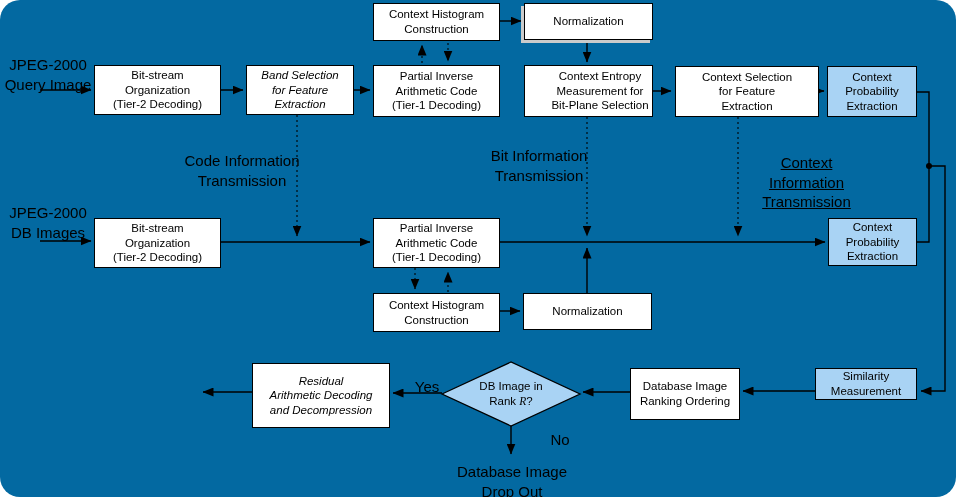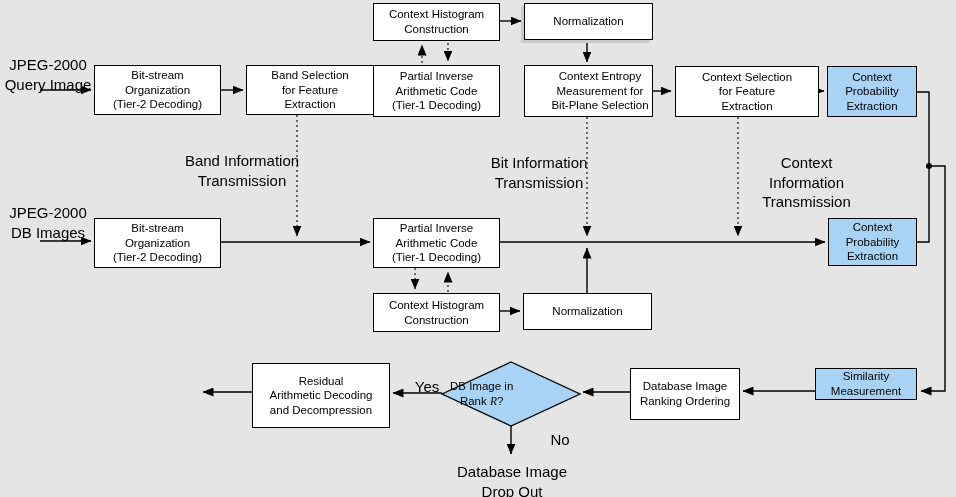--- a/index.html
+++ b/index.html
@@ -1,34 +1,34 @@
 <!DOCTYPE html>
 <html style="--highlight-fill: #A9D3F4; --line: #000000; --box-fill: #FFFFFF; --shadow: #CBCBCB;"><head>
 <meta charset="utf-8">
 <style>
   html,body{margin:0;padding:0;background:#fff;}
   .stage{
-    position:relative;width:956px;height:497px;background:#e5e5e5;overflow:hidden;
-    font-family:"Liberation Sans", sans-serif;color:#000;
+    position:relative;width:956px;height:497px;background:#0369a1;overflow:hidden;
+    font-family:"Liberation Sans", sans-serif;color:#000;border-radius:20px;
   }
   .stage svg{position:absolute;left:0;top:0;z-index:1;}
   .node{
     position:absolute;box-sizing:border-box;z-index:2;
     border:1.4px solid #000;background:#fff;
     display:flex;align-items:center;justify-content:center;text-align:center;
     font-size:11.5px;line-height:1.27;white-space:pre-line;
   }
   .node.blue{background:var(--highlight-fill,#A9D3F4);}
   .node.shadowed{box-shadow:-3px 3px 0 var(--shadow,#cbcbcb);}
   .freetext{
     position:absolute;z-index:2;text-align:center;
     font-size:15px;line-height:1.3;white-space:pre-line;
   }
   .diamond-text{
-    position:absolute;z-index:3;display:flex;align-items:center;
+    position:absolute;z-index:3;display:flex;align-items:center;justify-content:center;
     text-align:center;font-size:11.5px;line-height:1.3;white-space:pre-line;
   }
   .rank-r{font-family:"Liberation Serif",serif;font-style:italic;}
   .edge{fill:none;stroke:#000;stroke-width:1.4;}
   .edge.dotted{stroke-width:1.1;stroke-dasharray:2 3;}
 </style>
 </head>
 <body>
 
 <div class="stage">
@@ -79,41 +79,41 @@
 
   <div class="node" style="left:373px;top:3px;width:127px;height:38px;">Context Histogram
 Construction</div>
   <div class="node shadowed" style="left:524px;top:3px;width:129px;height:37px;">Normalization</div>
 
   <div class="freetext" style="left:2px;top:55px;width:92px;">JPEG-2000
 Query Image</div>
   <div class="node" style="left:94px;top:65px;width:127px;height:50px;">Bit-stream
 Organization
 (Tier-2 Decoding)</div>
-  <div class="node" style="left:246px;top:65px;width:128px;height:50px;">Band Selection
+  <div class="node" style="left:246px;top:65px;width:108px;height:50px;font-style:italic;">Band Selection
 for Feature
 Extraction</div>
   <div class="node" style="left:373px;top:65px;width:127px;height:52px;">Partial Inverse
 Arithmetic Code
 (Tier-1 Decoding)</div>
   <div class="node" style="left:524px;top:65px;width:129px;height:52px;padding-left:23px;">Context Entropy
 Measurement for
 Bit-Plane Selection</div>
   <div class="node" style="left:675px;top:66px;width:144px;height:51px;">Context Selection
 for Feature
 Extraction</div>
   <div class="node blue" style="left:827px;top:66px;width:90px;height:51px;">Context
 Probability
 Extraction</div>
 
-  <div class="freetext" style="left:182px;top:151px;width:120px;">Band Information
+  <div class="freetext" style="left:182px;top:151px;width:120px;">Code Information
 Transmission</div>
-  <div class="freetext" style="left:480px;top:153px;width:118px;">Bit Information
+  <div class="freetext" style="left:480px;top:146px;width:118px;">Bit Information
 Transmission</div>
-  <div class="freetext" style="left:744px;top:153px;width:125px;">Context Information
+  <div class="freetext" style="left:744px;top:153px;width:125px;text-decoration:underline;">Context Information
 Transmission</div>
 
   <div class="freetext" style="left:2px;top:203px;width:92px;">JPEG-2000
 DB Images</div>
   <div class="node" style="left:94px;top:218px;width:127px;height:50px;">Bit-stream
 Organization
 (Tier-2 Decoding)</div>
   <div class="node" style="left:373px;top:218px;width:127px;height:50px;">Partial Inverse
 Arithmetic Code
 (Tier-1 Decoding)</div>
@@ -128,21 +128,21 @@
   <div class="node blue" style="left:815px;top:368px;width:102px;height:32px;">Similarity
 Measurement</div>
   <div class="node" style="left:630px;top:368px;width:110px;height:52px;">Database Image
 Ranking Ordering</div>
 
   <div class="diamond-text" style="left:450px;top:376px;width:122px;height:36px;">
     <span><span>DB Image in
 Rank </span><span class="rank-r">R</span><span>?</span></span>
   </div>
 
-  <div class="node" style="left:252px;top:363px;width:138px;height:65px;">Residual
+  <div class="node" style="left:252px;top:363px;width:138px;height:65px;font-style:italic;">Residual
 Arithmetic Decoding
 and Decompression</div>
 
   <div class="freetext" style="left:410px;top:377px;width:34px;">Yes</div>
   <div class="freetext" style="left:543px;top:430px;width:34px;">No</div>
   <div class="freetext" style="left:453px;top:462px;width:118px;">Database Image
 Drop Out</div>
 
 </div>
 

